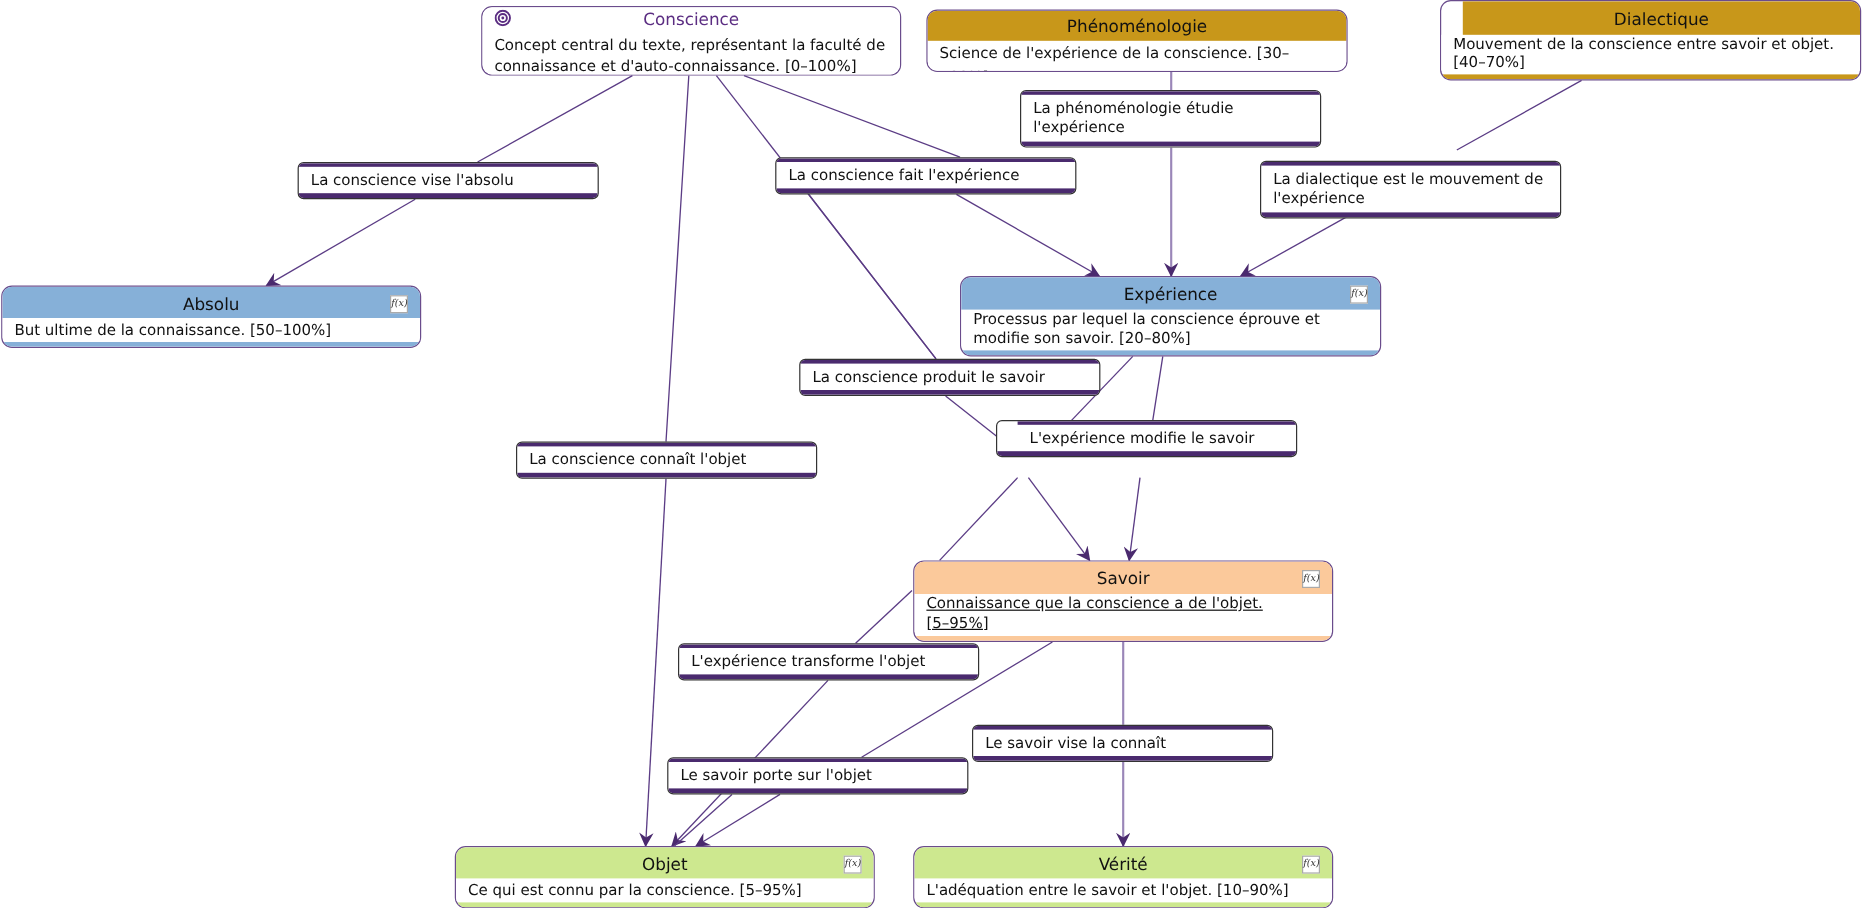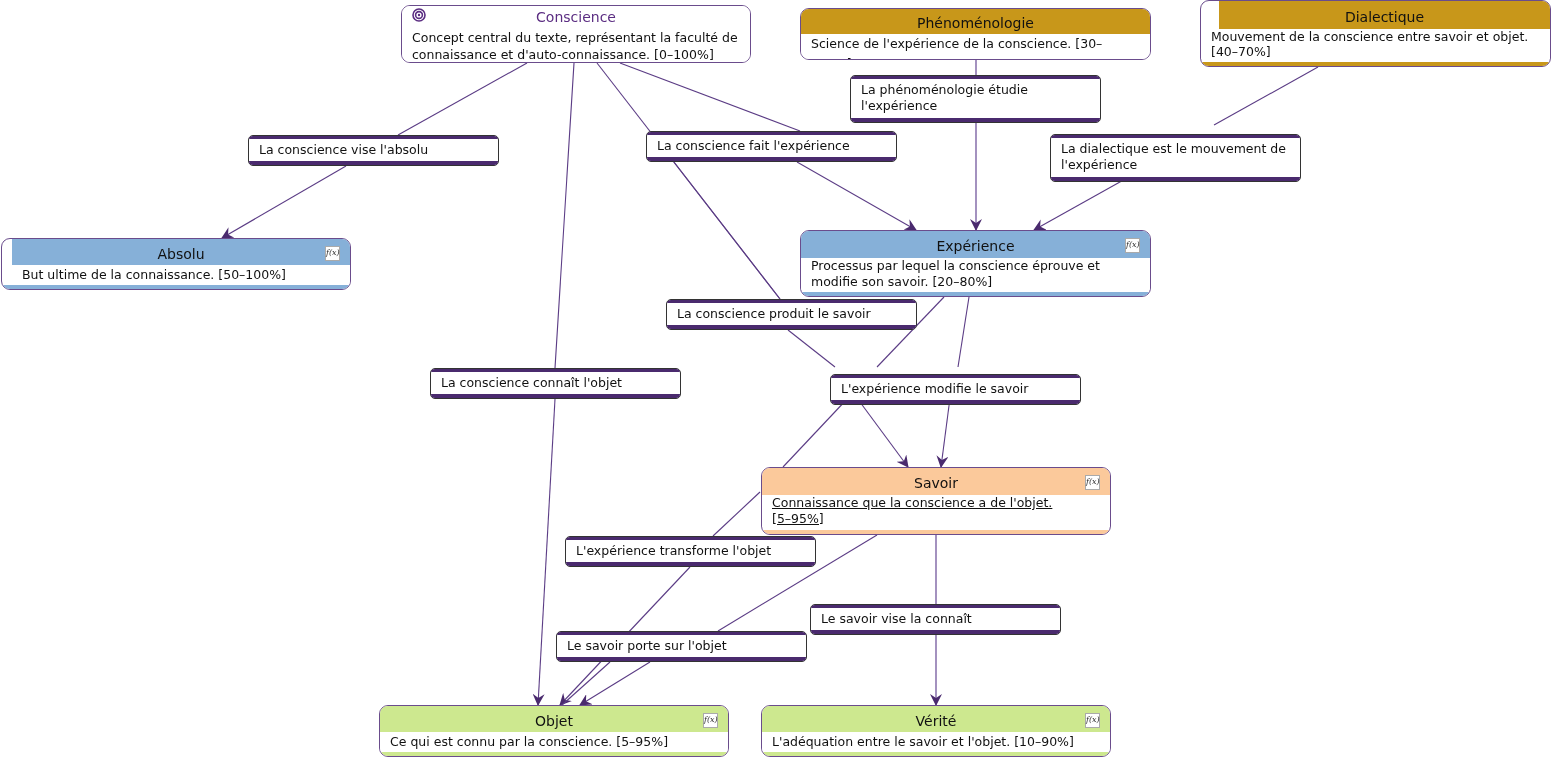--- a/index.html
+++ b/index.html
@@ -62,38 +62,38 @@
     <svg class="target-icon" viewBox="0 0 14 14">
       <circle cx="7" cy="7" r="6" fill="none" stroke="#5b2d82" stroke-width="1.6"></circle>
       <circle cx="7" cy="7" r="3.4" fill="none" stroke="#5b2d82" stroke-width="1.6"></circle>
       <circle cx="7" cy="7" r="1.2" fill="#5b2d82"></circle>
     </svg>
     <span style="color:#5b2d82;">Conscience</span>
   </div>
   <div class="desc" style="padding-top:1px;">Concept central du texte, représentant la faculté de connaissance et d'auto-connaissance. [0–100%]</div>
 </div>
 
-<div class="concept" id="n-phenomenologie" style="left:800px;top:8px;width:351px;height:52px;">
+<div class="concept" id="n-phenomenologie" style="left:772px;top:8px;width:351px;height:52px;">
   <div class="hdr" style="background:#c8971a;height:25px;line-height:28px;">
     <span>Phénoménologie</span>
   </div>
   <div class="desc" style="line-height:20px;">Science de l'expérience de la conscience. [30–100%]</div>
 
 </div>
 
 <div class="concept" id="n-dialectique" style="left:1200px;top:0px;width:351px;height:67px;">
   <div class="hdr" style="background:#c8971a;height:28px;line-height:32px;margin-left:18px;">
     <span>Dialectique</span>
   </div>
   <div class="desc" style="line-height:15px;">Mouvement de la conscience entre savoir et objet.
 [40–70%]</div>
   <div class="foot" style="background:#c8971a;position:absolute;bottom:0;left:0;right:0;"></div>
 </div>
 
-<div class="concept" id="n-absolu" style="left:1px;top:238px;width:350px;height:52px;padding-left:10px;">
+<div class="concept" id="n-absolu" style="left:1px;top:238px;width:350px;height:52px;">
   <div class="hdr" style="background:#86b0d8;height:26px;line-height:30px;">
     <span>Absolu</span>
     <span class="fx" style="top:7px;">f(x)</span>
   </div>
   <div class="desc" style="line-height:19px;">But ultime de la connaissance. [50–100%]</div>
   <div class="foot" style="background:#86b0d8;position:absolute;bottom:0;left:0;right:0;"></div>
 </div>
 
 <div class="concept" id="n-experience" style="left:800px;top:230px;width:351px;height:67px;">
   <div class="hdr" style="background:#86b0d8;height:27px;line-height:31px;">
@@ -158,21 +158,21 @@
 <div class="link" id="l-produit_savoir" style="left:666px;top:299px;width:251px;height:31px;">
   <div class="bar"></div>
     <div class="txt">La conscience produit le savoir</div>
     <div class="bar-b"></div>
 </div>
 <div class="link" id="l-connait_objet" style="left:430px;top:368px;width:251px;height:31px;">
   <div class="bar"></div>
     <div class="txt">La conscience connaît l'objet</div>
     <div class="bar-b"></div>
 </div>
-<div class="link" id="l-exp_modifie" style="left:830px;top:374px;width:251px;height:31px;">
+<div class="link" id="l-exp_modifie" style="left:830px;top:350px;width:251px;height:31px;padding-left:17px;">
   <div class="bar"></div>
     <div class="txt">L'expérience modifie le savoir</div>
     <div class="bar-b"></div>
 </div>
 <div class="link" id="l-exp_transforme" style="left:565px;top:536px;width:251px;height:31px;">
   <div class="bar"></div>
     <div class="txt">L'expérience transforme l'objet</div>
     <div class="bar-b"></div>
 </div>
 <div class="link" id="l-savoir_vise_verite" style="left:810px;top:604px;width:251px;height:31px;">

